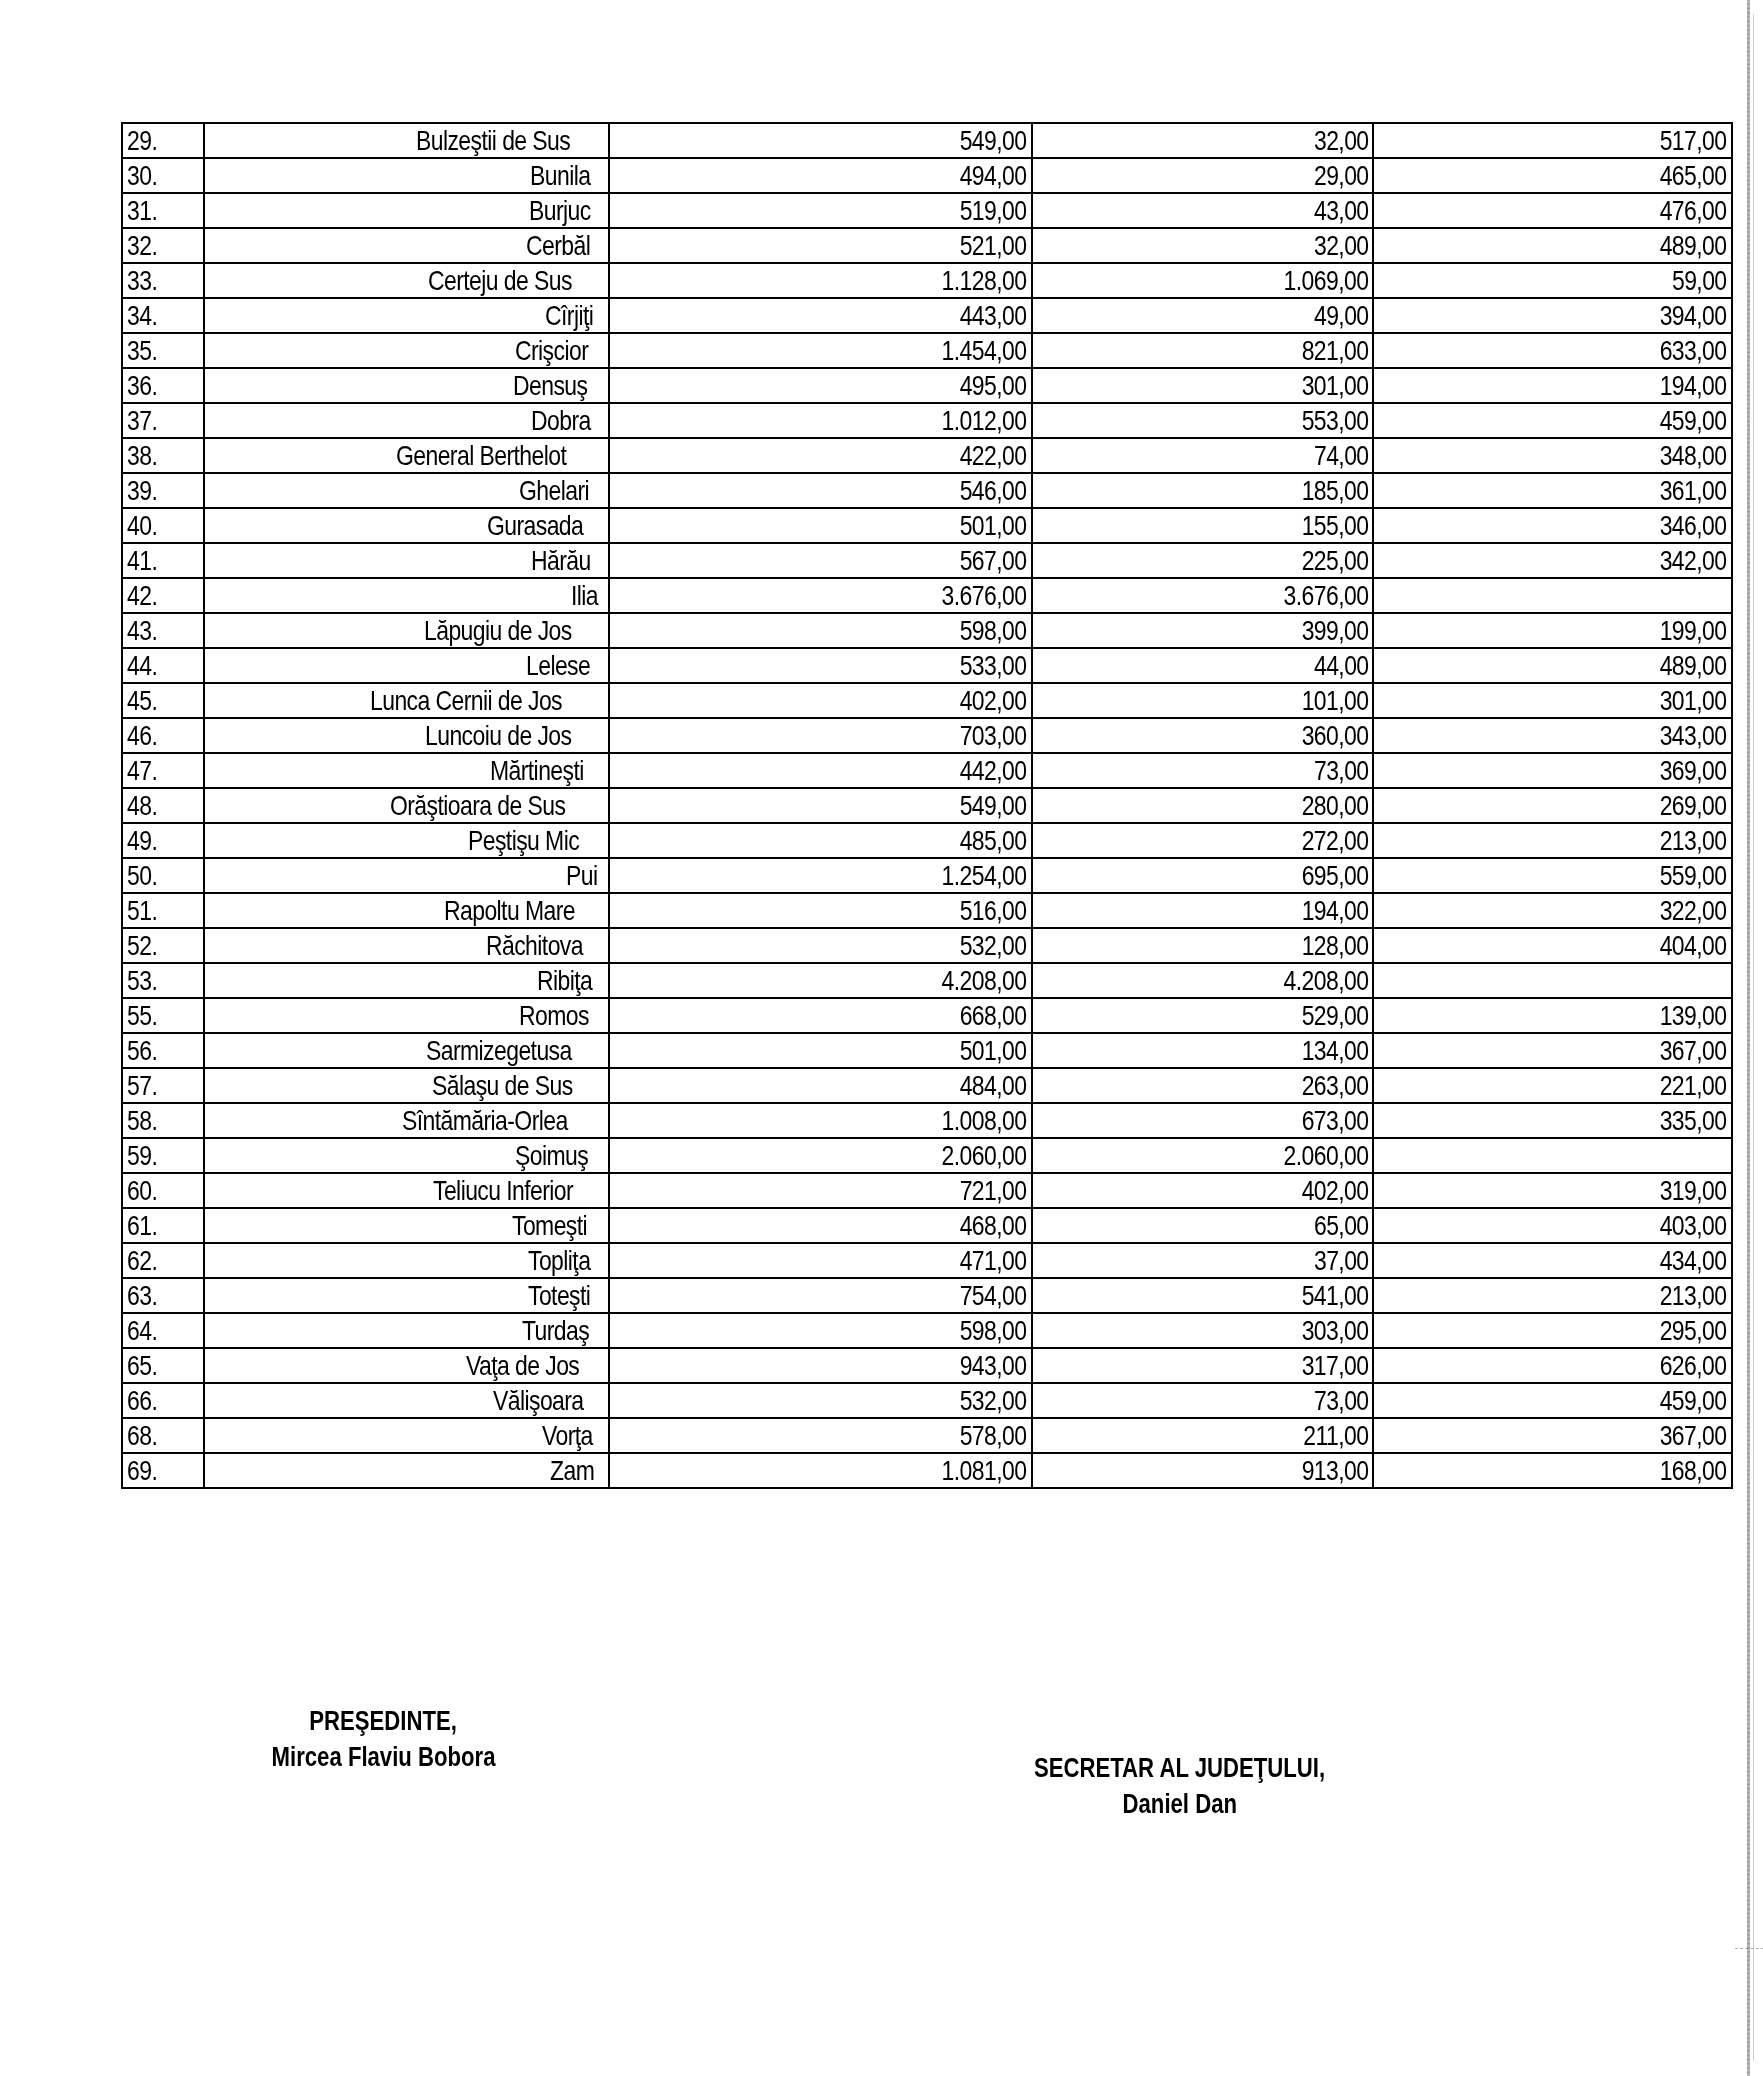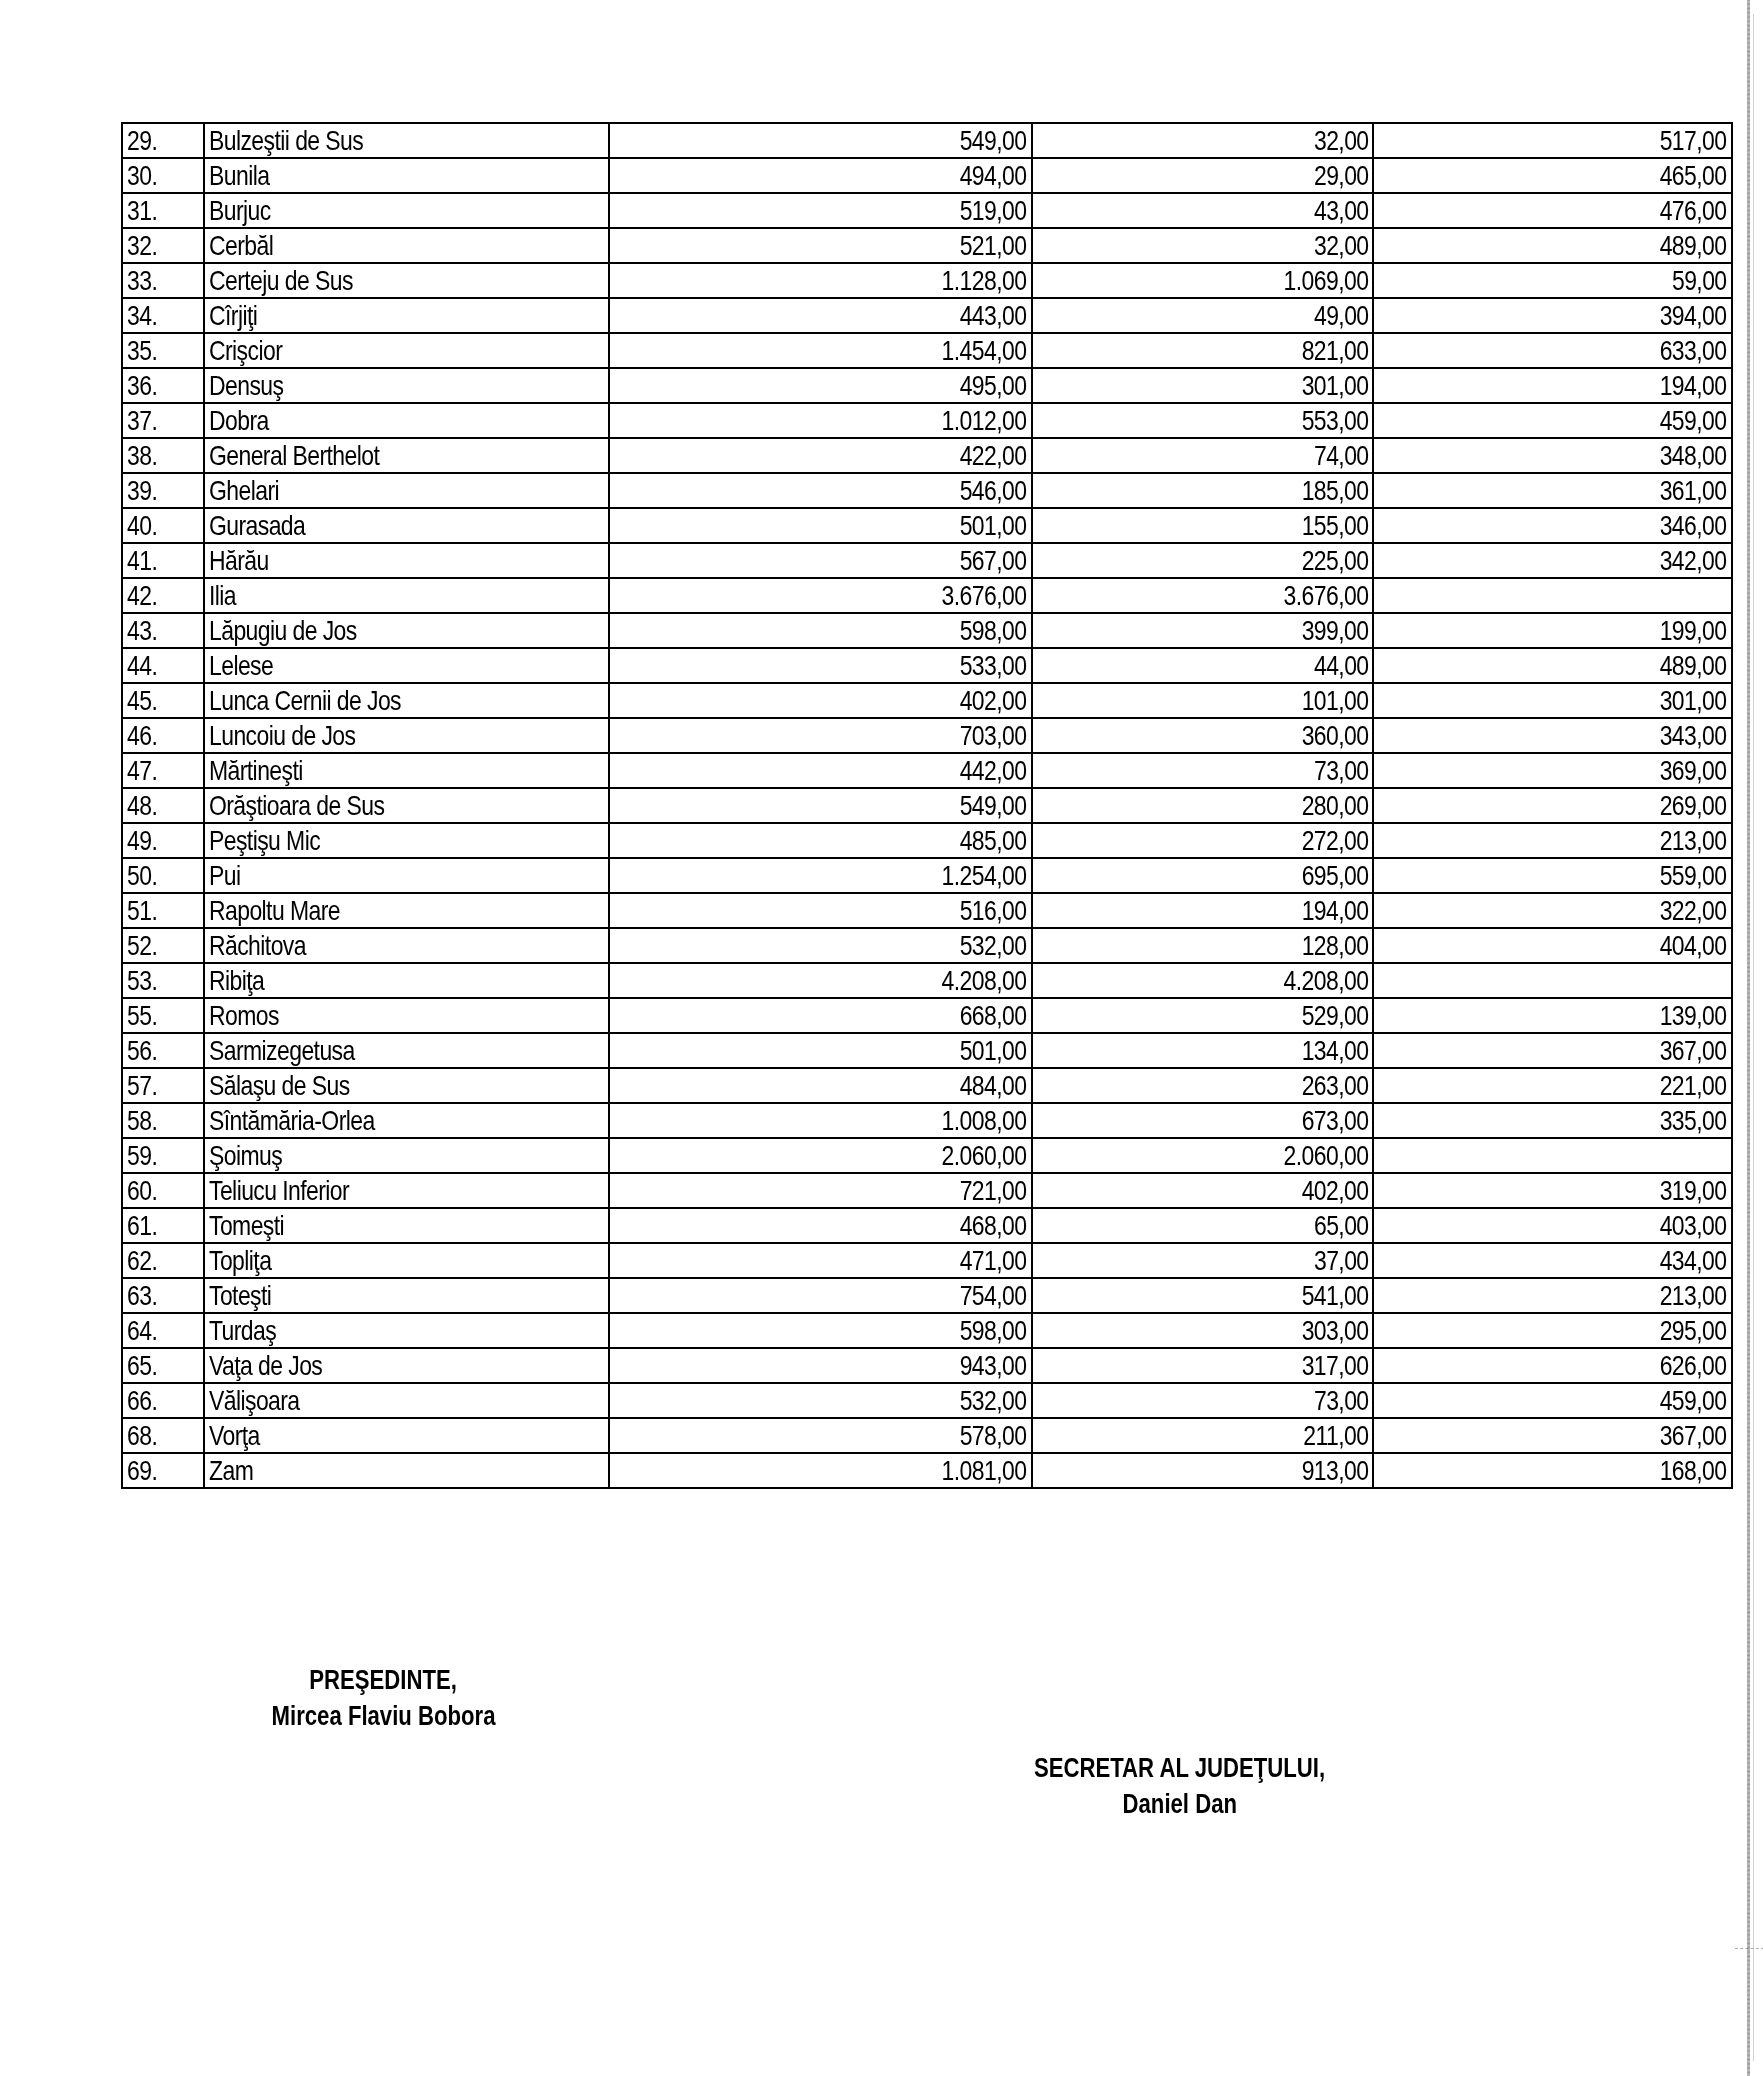--- a/index.html
+++ b/index.html
@@ -64,41 +64,41 @@
       height: 33px;
       padding: 0 4.3px;
       font-size: 28px;
       line-height: 33px;
       white-space: nowrap;
       overflow: hidden;
       letter-spacing: -0.7px;
       transform-origin: left center;
     }
     td.c-nr { width: 71px; text-align: left; padding-left: 2.8px; }
-    td.c-name { width: 395px; text-align: left; padding-left: 4.3px; }
+    td.c-name { width: 395px; text-align: right; padding-left: 4.3px; }
     td.c-num { text-align: right; padding-right: 4.3px; vertical-align: bottom; }
     td.c-v1 { width: 412px; margin-left: 20px; }
     td.c-v2 { width: 331px; margin-left: 15px; }
     td.c-v3 { width: 348px; }
     .narrow {
       display: inline-block;
       transform: scaleX(0.82);
     }
     td.c-num .narrow { transform-origin: right center; }
     td.c-nr .narrow, td.c-name .narrow { transform-origin: left center; }
 
     .signature {
       position: absolute;
       text-align: center;
       font-weight: bold;
       font-size: 27px;
       line-height: 36px;
     }
     .signature .narrow { transform: scaleX(0.82); transform-origin: center center; }
-    .sig-president { left: 213px; top: 1662px; width: 341px; }
+    .sig-president { left: 213px; top: 1703px; width: 341px; }
     .sig-secretary { left: 981px; top: 1750px; width: 398px; }
   </style>
 </head>
 <body>
 
 <div class="page">
 
   <table class="data-table">
     <tbody id="table-body">
     <tr>

